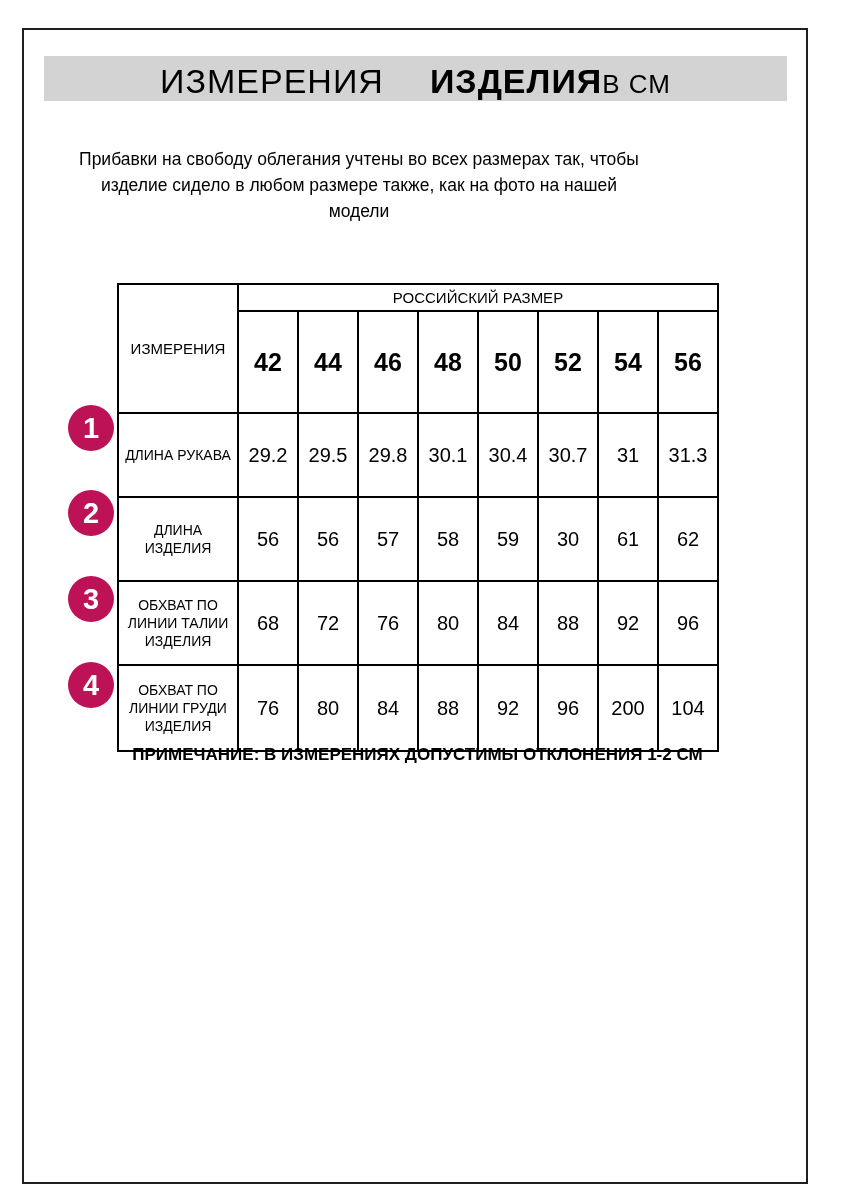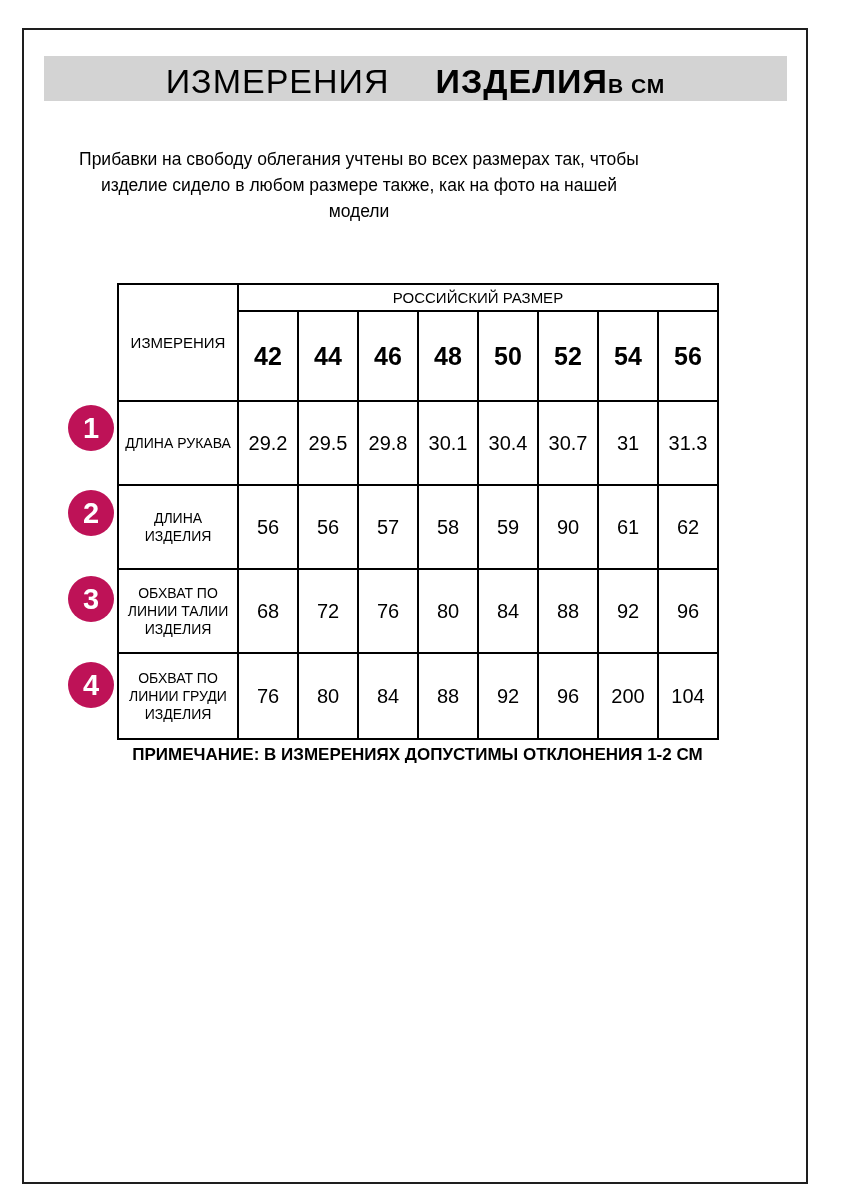--- a/index.html
+++ b/index.html
@@ -25,21 +25,21 @@
     left:44px; top:56px;
     width:743px; height:45px;
     background:#d3d3d3;
     display:flex;
     align-items:baseline;
     justify-content:center;
     padding-top:6px;
   }
   .title-regular { font-size:34px; font-weight:400; letter-spacing:1px; }
   .title-bold    { font-size:34px; font-weight:700; letter-spacing:1px; margin-left:46px; }
-  .title-unit    { font-size:21px; font-weight:700; letter-spacing:1px; }
+  .title-unit    { font-size:26px; font-weight:400; letter-spacing:1px; }
 
   .model-code {
     position:absolute;
     left:22px; top:116px; width:786px;
     text-align:center;
     font-size:24px;
   }
   .description {
     position:absolute;
     left:22px; top:146px; width:674px;
@@ -58,21 +58,21 @@
   .size-table td {
     border:2px solid #000;
     text-align:center;
     vertical-align:middle;
     padding:4px;
   }
   col.c-label { width:120px; }
   col.c-size  { width:60px; }
   .cell-corner { font-size:15px; }
   .cell-group  { height:19px; font-size:15px; }
-  .cell-size   { height:90px; font-size:25px; font-weight:700; }
+  .cell-size   { height:102px; font-size:25px; font-weight:700; }
   .cell-label  {
     font-size:14px;
     line-height:1.3;
     white-space:pre-line;
     padding:0 6px;
   }
   .cell-val { font-size:20px; }
   .row-data td { height:84px; }
   .row-data.last td { height:86px; }
 
@@ -161,21 +161,21 @@
       </tr>
 
       <tr class="row-data">
         <td class="cell-label">ДЛИНА
 ИЗДЕЛИЯ</td>
         <td class="cell-val">56</td>
         <td class="cell-val">56</td>
         <td class="cell-val">57</td>
         <td class="cell-val">58</td>
         <td class="cell-val">59</td>
-        <td class="cell-val">90</td>
+        <td class="cell-val">30</td>
         <td class="cell-val">61</td>
         <td class="cell-val">62</td>
       </tr>
 
       <tr class="row-data">
         <td class="cell-label">ОБХВАТ ПО
 ЛИНИИ ТАЛИИ
 ИЗДЕЛИЯ</td>
         <td class="cell-val">68</td>
         <td class="cell-val">72</td>

